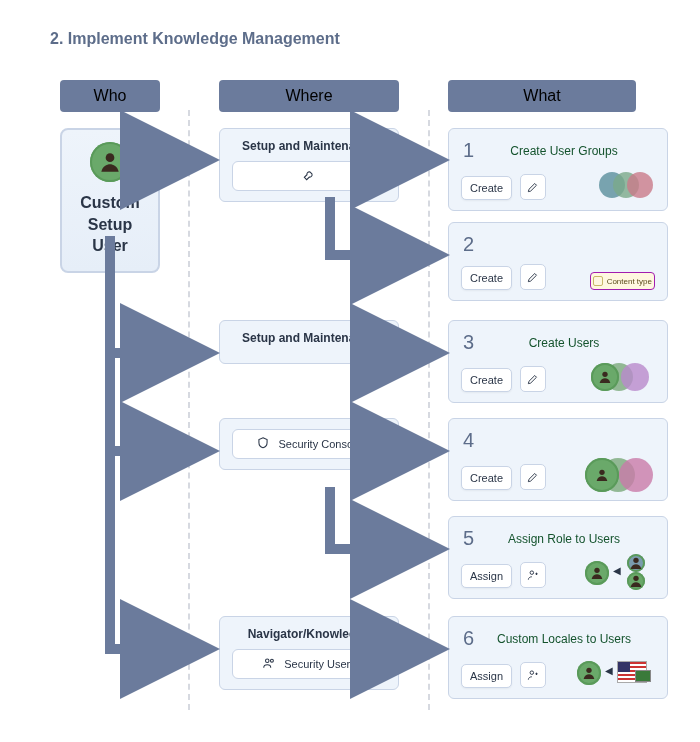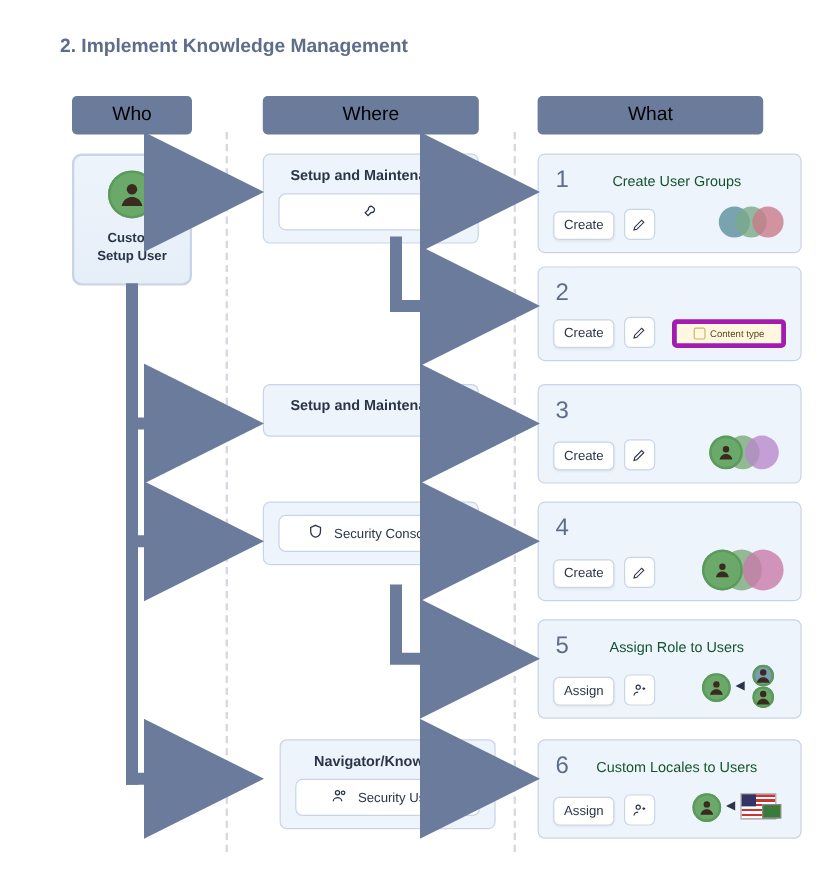--- a/index.html
+++ b/index.html
@@ -37,21 +37,21 @@
   .who-card {
     position: absolute;
     width: 100px;
     border: 2px solid #c9d4e6;
     border-radius: 8px;
     background: linear-gradient(#eef4fb,#e6eef8);
     text-align: center;
     padding: 12px 6px 14px;
   }
   .who-card .avatar-wrap { display:flex; justify-content:center; margin-bottom:10px;}
-  .who-card .label { font-size: 11px; font-weight: 700; color:#2a3547; line-height:1.35;}
+  .who-card .label { font-size: 16px; font-weight: 700; color:#2a3547; line-height:1.35;}
   .avatar {
     width: 40px; height: 40px; border-radius: 50%;
     background: #6aa96a;
     display:flex; align-items:center; justify-content:center;
     box-shadow: inset 0 0 0 2px #5a9a5a;
   }
   .avatar svg { width: 26px; height: 26px; }
 
   .where-card, .what-card {
     position: absolute;
@@ -100,22 +100,22 @@
   
   .cluster { position:relative; margin-left:auto; height:30px; width:60px;}
   .dot { position:absolute; border-radius:50%; opacity:0.8;}
   .av-sm {
     width:24px; height:24px; border-radius:50%; background:#6aa96a;
     display:flex; align-items:center; justify-content:center;
     box-shadow: inset 0 0 0 2px #5a9a5a;
   }
   .av-sm svg { width:16px; height:16px;}
   .content-type-tag {
-    background:#fff7e0; border:4px solid #a21caf; border-radius:4px;
-    font-size:8px; padding:3px 14px; display:flex; align-items:center; gap:4px; color:#5a4b1a;
+    background:#fff7e0; border:1px solid #a21caf; border-radius:4px;
+    font-size:8px; padding:3px 2px; display:flex; align-items:center; gap:4px; color:#5a4b1a;
   }
   .content-type-tag .sq { width:10px;height:10px;border:1px solid #c9b86a; border-radius:2px;}
   
   .arrow-svg { position:absolute; overflow:visible; pointer-events:none;}
 </style>
 </head>
 <body>
 
 <div class="page-title">2.  Implement Knowledge Management</div>
 
@@ -155,21 +155,21 @@
 
 <div class="where-card" style="left:219px; top:418px;">
   <div class="chip">
     <span><svg viewBox="0 0 24 24" width="14" height="14" fill="none" stroke="#2a3547" stroke-width="1.8">
           <path d="M12 3l7 3v5c0 5-3 8-7 9-4-1-7-4-7-9V6l7-3z"></path>
         </svg></span>
     <span>Security Console</span>
   </div>
 </div>
 
-<div class="where-card" style="left:233px; top:616px;">
+<div class="where-card" style="left:219px; top:616px;">
   <div class="where-title">Navigator/Knowledge</div>
   <div class="chip">
     <span><svg viewBox="0 0 24 24" width="14" height="14" fill="none" stroke="#2a3547" stroke-width="1.8">
           <circle cx="9" cy="8" r="3"></circle>
           <path d="M3 20c0-3 3-5 6-5s6 2 6 5"></path>
           <circle cx="17" cy="8" r="2.5"></circle>
         </svg></span>
     <span>Security Users</span>
   </div>
 </div>
@@ -208,20 +208,21 @@
     <div style="margin-left:auto;" class="content-type-tag">
       <span class="sq"></span>
       <span>Content type</span>
     </div>
   </div>
 </div>
 
 <div class="what-card" style="left:448px; top:320px;">
   <div class="what-title-row">
     <div class="num">3</div>
+    <div class="ttl">Create Users</div>
   </div>
   <div class="action-row">
     <div class="chip btn small">Create</div>
     <div class="mini-icon-box">
         <svg viewBox="0 0 24 24">
           <path d="M4 20l4-1 10-10-3-3L5 16l-1 4z"></path>
         </svg>
       </div>
     <div class="cluster" style="width:64px;">
       <div class="dot" style="width:28px;height:28px;background:#7aa97a;left:14px;top:1px;"></div>

